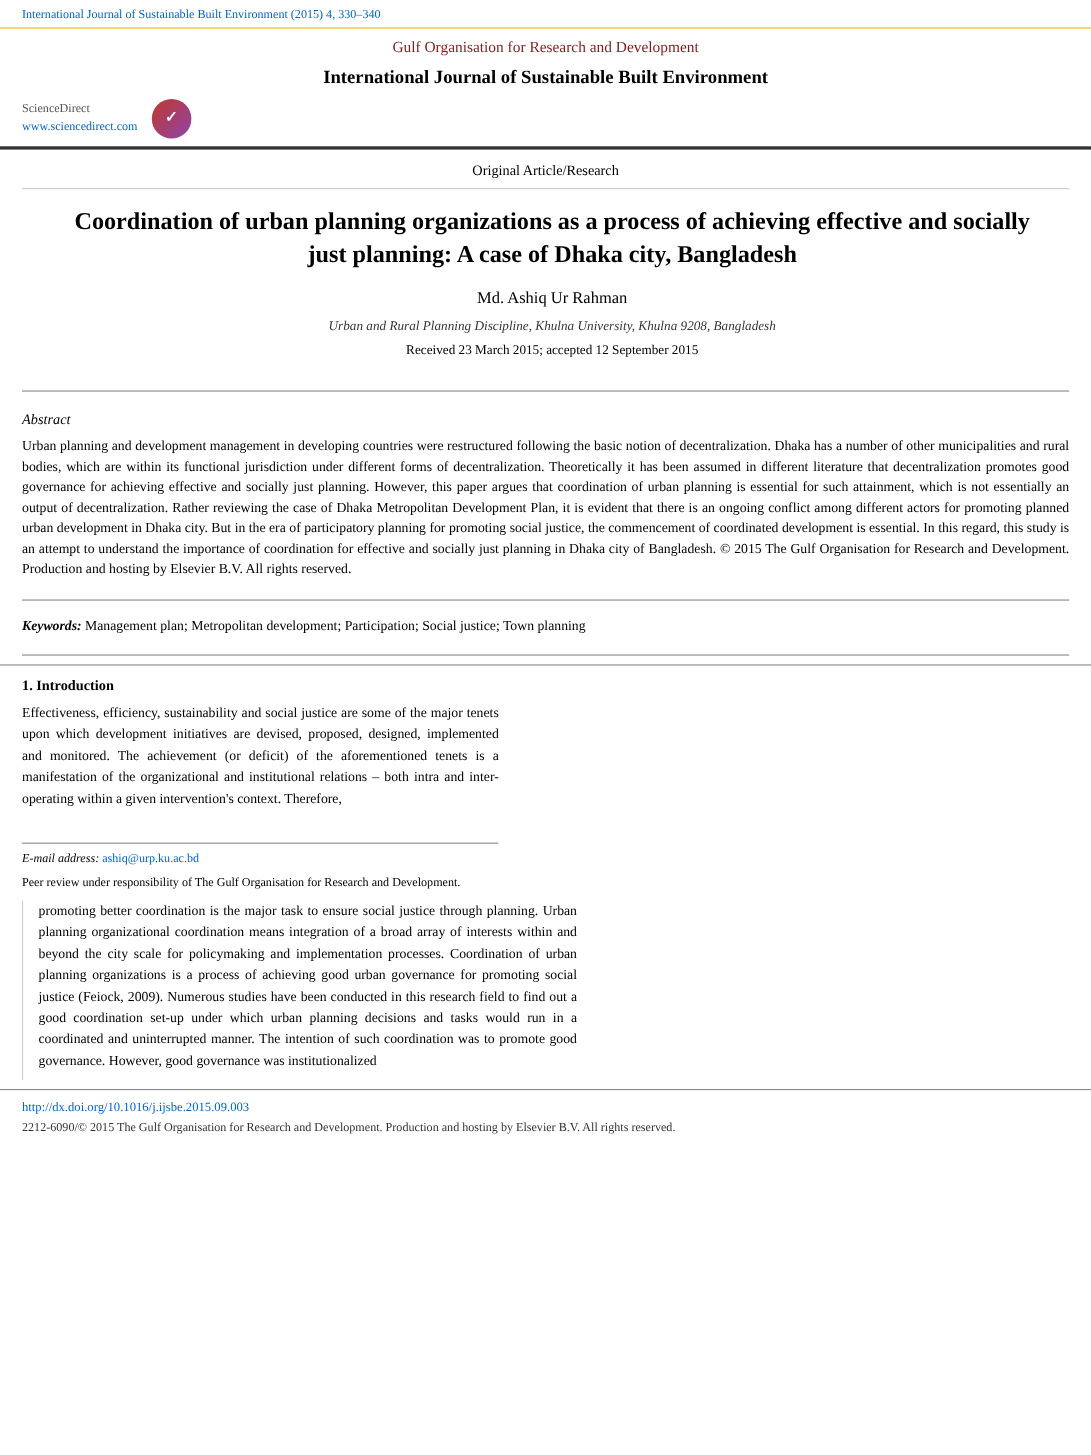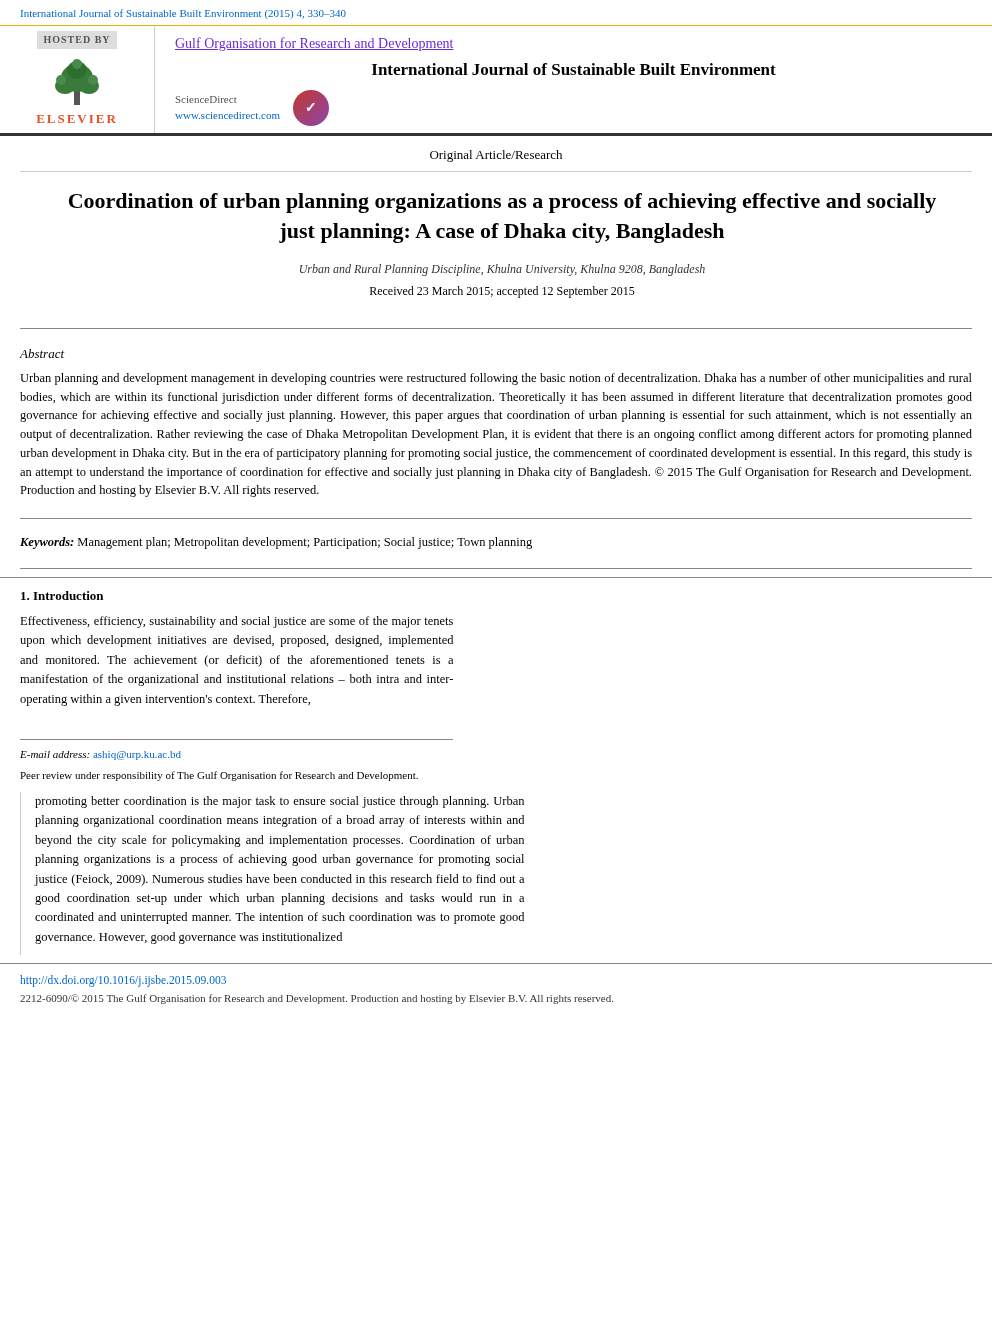--- a/index.html
+++ b/index.html
@@ -74,24 +74,23 @@
     .banner-center {
       flex: 1;
       display: flex;
       flex-direction: column;
       justify-content: center;
       padding: 8px 20px;
     }
 
     .banner-org-name {
       font-size: 14px;
-      color: #6d28d9;
-      text-align: left;
+      color: #7f1d1d;
+      text-align: center;
       margin-bottom: 4px;
-      text-decoration: underline;
     }
 
     .banner-journal-name {
       font-size: 17px;
       font-weight: bold;
       color: #000;
       text-align: center;
       margin-bottom: 8px;
     }
 
@@ -313,40 +312,20 @@
   </style>
 </head>
 <body>
 
 <div class="journal-top-line">
   <span>International Journal of Sustainable Built Environment (2015) 4, 330–340</span>
 </div>
 
 <div class="banner">
 
-  <div class="banner-left">
-    <div class="hosted-by-label">HOSTED BY</div>
-    <div class="elsevier-logo">
-
-      <svg class="elsevier-tree tree-svg" width="60" height="50" viewBox="0 0 60 50">
-
-        <rect x="27" y="32" width="6" height="15" fill="#555"></rect>
-
-        <ellipse cx="30" cy="20" rx="16" ry="14" fill="#3a7a3a"></ellipse>
-        <ellipse cx="18" cy="28" rx="10" ry="8" fill="#3a7a3a"></ellipse>
-        <ellipse cx="42" cy="28" rx="10" ry="8" fill="#3a7a3a"></ellipse>
-        <ellipse cx="30" cy="12" rx="10" ry="9" fill="#2e6e2e"></ellipse>
-
-        <circle cx="14" cy="22" r="5" fill="#4a8a4a"></circle>
-        <circle cx="46" cy="22" r="5" fill="#4a8a4a"></circle>
-        <circle cx="30" cy="6" r="5" fill="#4a8a4a"></circle>
-      </svg>
-    </div>
-    <div class="elsevier-text">ELSEVIER</div>
-  </div>
 
   <div class="banner-center">
     <div class="banner-org-name">Gulf Organisation for Research and Development</div>
     <div class="banner-journal-name">International Journal of Sustainable Built Environment</div>
     <div class="banner-science-direct">
       <div class="science-direct-block">
         <span class="sd-label">ScienceDirect</span>
         <span class="sd-url link-blue">www.sciencedirect.com</span>
       </div>
 
@@ -357,20 +336,21 @@
   </div>
 
 </div>
 
 <div class="article-type">
   <span>Original Article/Research</span>
 </div>
 
 <div class="title-section">
   <div class="article-title">Coordination of urban planning organizations as a process of achieving effective and socially just planning: A case of Dhaka city, Bangladesh</div>
+  <div class="author-name">Md. Ashiq Ur Rahman</div>
   <div class="author-affiliation italic">Urban and Rural Planning Discipline, Khulna University, Khulna 9208, Bangladesh</div>
   <div class="received-date">Received 23 March 2015; accepted 12 September 2015</div>
 </div>
 
 <hr class="divider">
 
 <div class="abstract-section">
   <div class="abstract-title italic">Abstract</div>
   <div class="abstract-text">Urban planning and development management in developing countries were restructured following the basic notion of decentralization. Dhaka has a number of other municipalities and rural bodies, which are within its functional jurisdiction under different forms of decentralization. Theoretically it has been assumed in different literature that decentralization promotes good governance for achieving effective and socially just planning. However, this paper argues that coordination of urban planning is essential for such attainment, which is not essentially an output of decentralization. Rather reviewing the case of Dhaka Metropolitan Development Plan, it is evident that there is an ongoing conflict among different actors for promoting planned urban development in Dhaka city. But in the era of participatory planning for promoting social justice, the commencement of coordinated development is essential. In this regard, this study is an attempt to understand the importance of coordination for effective and socially just planning in Dhaka city of Bangladesh. © 2015 The Gulf Organisation for Research and Development. Production and hosting by Elsevier B.V. All rights reserved.</div>
 </div>

